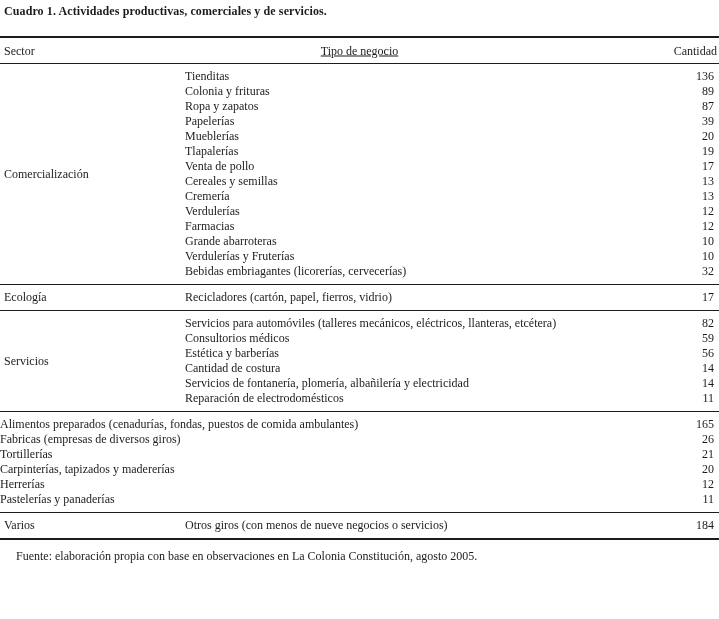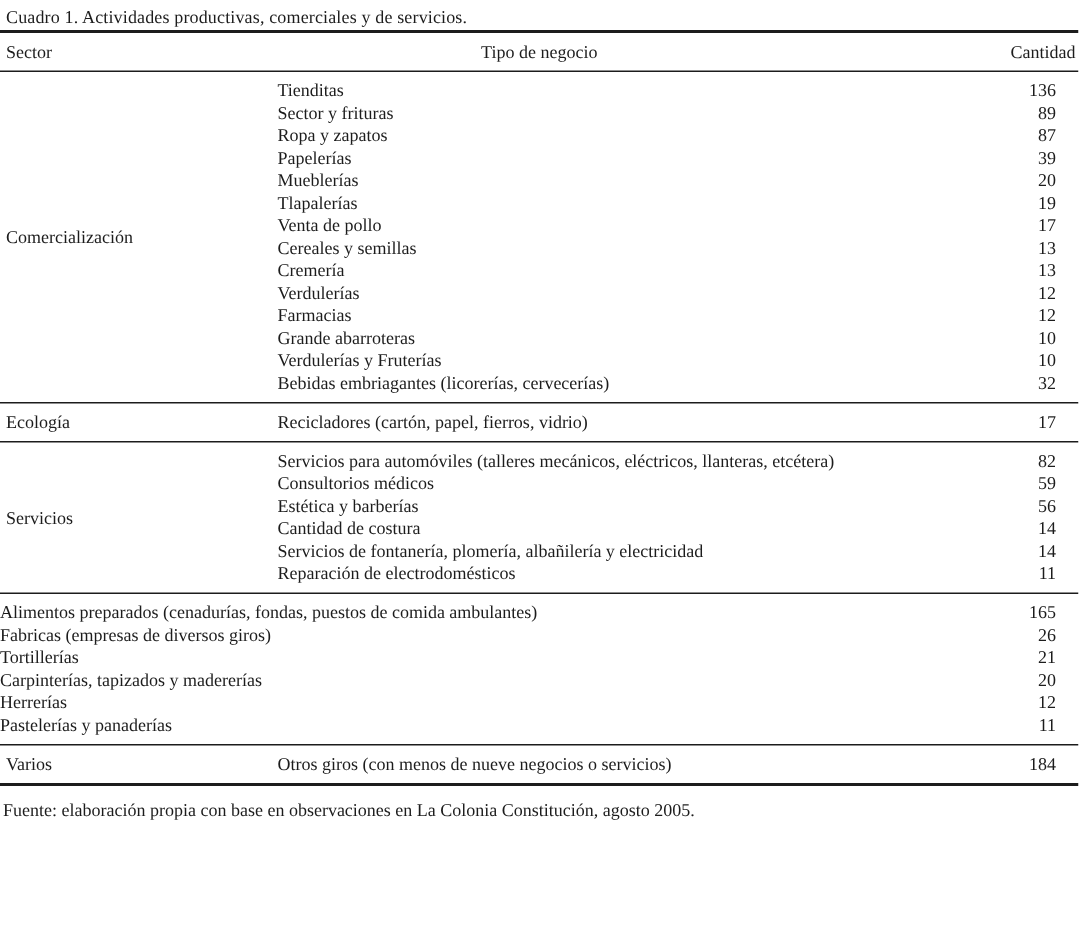--- a/index.html
+++ b/index.html
@@ -18,27 +18,27 @@
     -webkit-font-smoothing: antialiased;
   }
   .page {
     width: 719px;
     height: 619px;
     position: relative;
     padding-top: 4px;
   }
   .titles { padding-left: 4px; }
   .title-line {
-    font-weight: normal;
+    font-weight: bold;
     font-size: 12px;
     line-height: 15px;
     letter-spacing: 0.1px;
   }
   .table-wrap {
-    margin-top: 1px;
+    margin-top: 17px;
     border-top: 2px solid #1c1c1c;
     border-bottom: 2px solid #1c1c1c;
   }
   .header-row {
     position: relative;
     height: 26px;
     border-bottom: 1.5px solid #1c1c1c;
   }
   .header-row .h-sector {
     position: absolute;
@@ -46,20 +46,21 @@
     top: 50%;
     transform: translateY(-50%);
   }
   .header-row .h-business {
     position: absolute;
     left: 0;
     right: 0;
     top: 50%;
     transform: translateY(-50%);
     text-align: center;
+    text-decoration: underline;
   }
   .header-row .h-qty {
     position: absolute;
     right: 2px;
     top: 50%;
     transform: translateY(-50%);
   }
   .section {
     display: flex;
     border-bottom: 1.5px solid #1c1c1c;
@@ -76,26 +77,26 @@
   .rows-cell { flex: 1; font-family: Liberation Serif, serif; }
   .row {
     display: flex;
     height: 15px;
     line-height: 15px;
     align-items: baseline;
   }
   .row .name { flex: 1; }
   .row .qty {
     text-align: right;
-    padding-right: 15px;
+    padding-right: 5px;
     white-space: nowrap;
   }
   .source-line {
     margin-top: 9px;
-    padding-left: 2px;
+    padding-left: 16px;
     font-size: 12px;
   }
 </style>
 </head>
 <body>
 
 <div class="page">
 
   <div class="titles">
     <div class="title-line">Cuadro 1. Actividades productivas, comerciales y de servicios.</div>
@@ -112,21 +113,21 @@
     <div class="section">
       <div class="sector-cell">
           <span>Comercialización</span>
         </div>
       <div class="rows-cell">
         <div class="row">
             <span class="name">Tienditas</span>
             <span class="qty">136</span>
           </div>
         <div class="row">
-            <span class="name">Sector y frituras</span>
+            <span class="name">Colonia y frituras</span>
             <span class="qty">89</span>
           </div>
         <div class="row">
             <span class="name">Ropa y zapatos</span>
             <span class="qty">87</span>
           </div>
         <div class="row">
             <span class="name">Papelerías</span>
             <span class="qty">39</span>
           </div>

